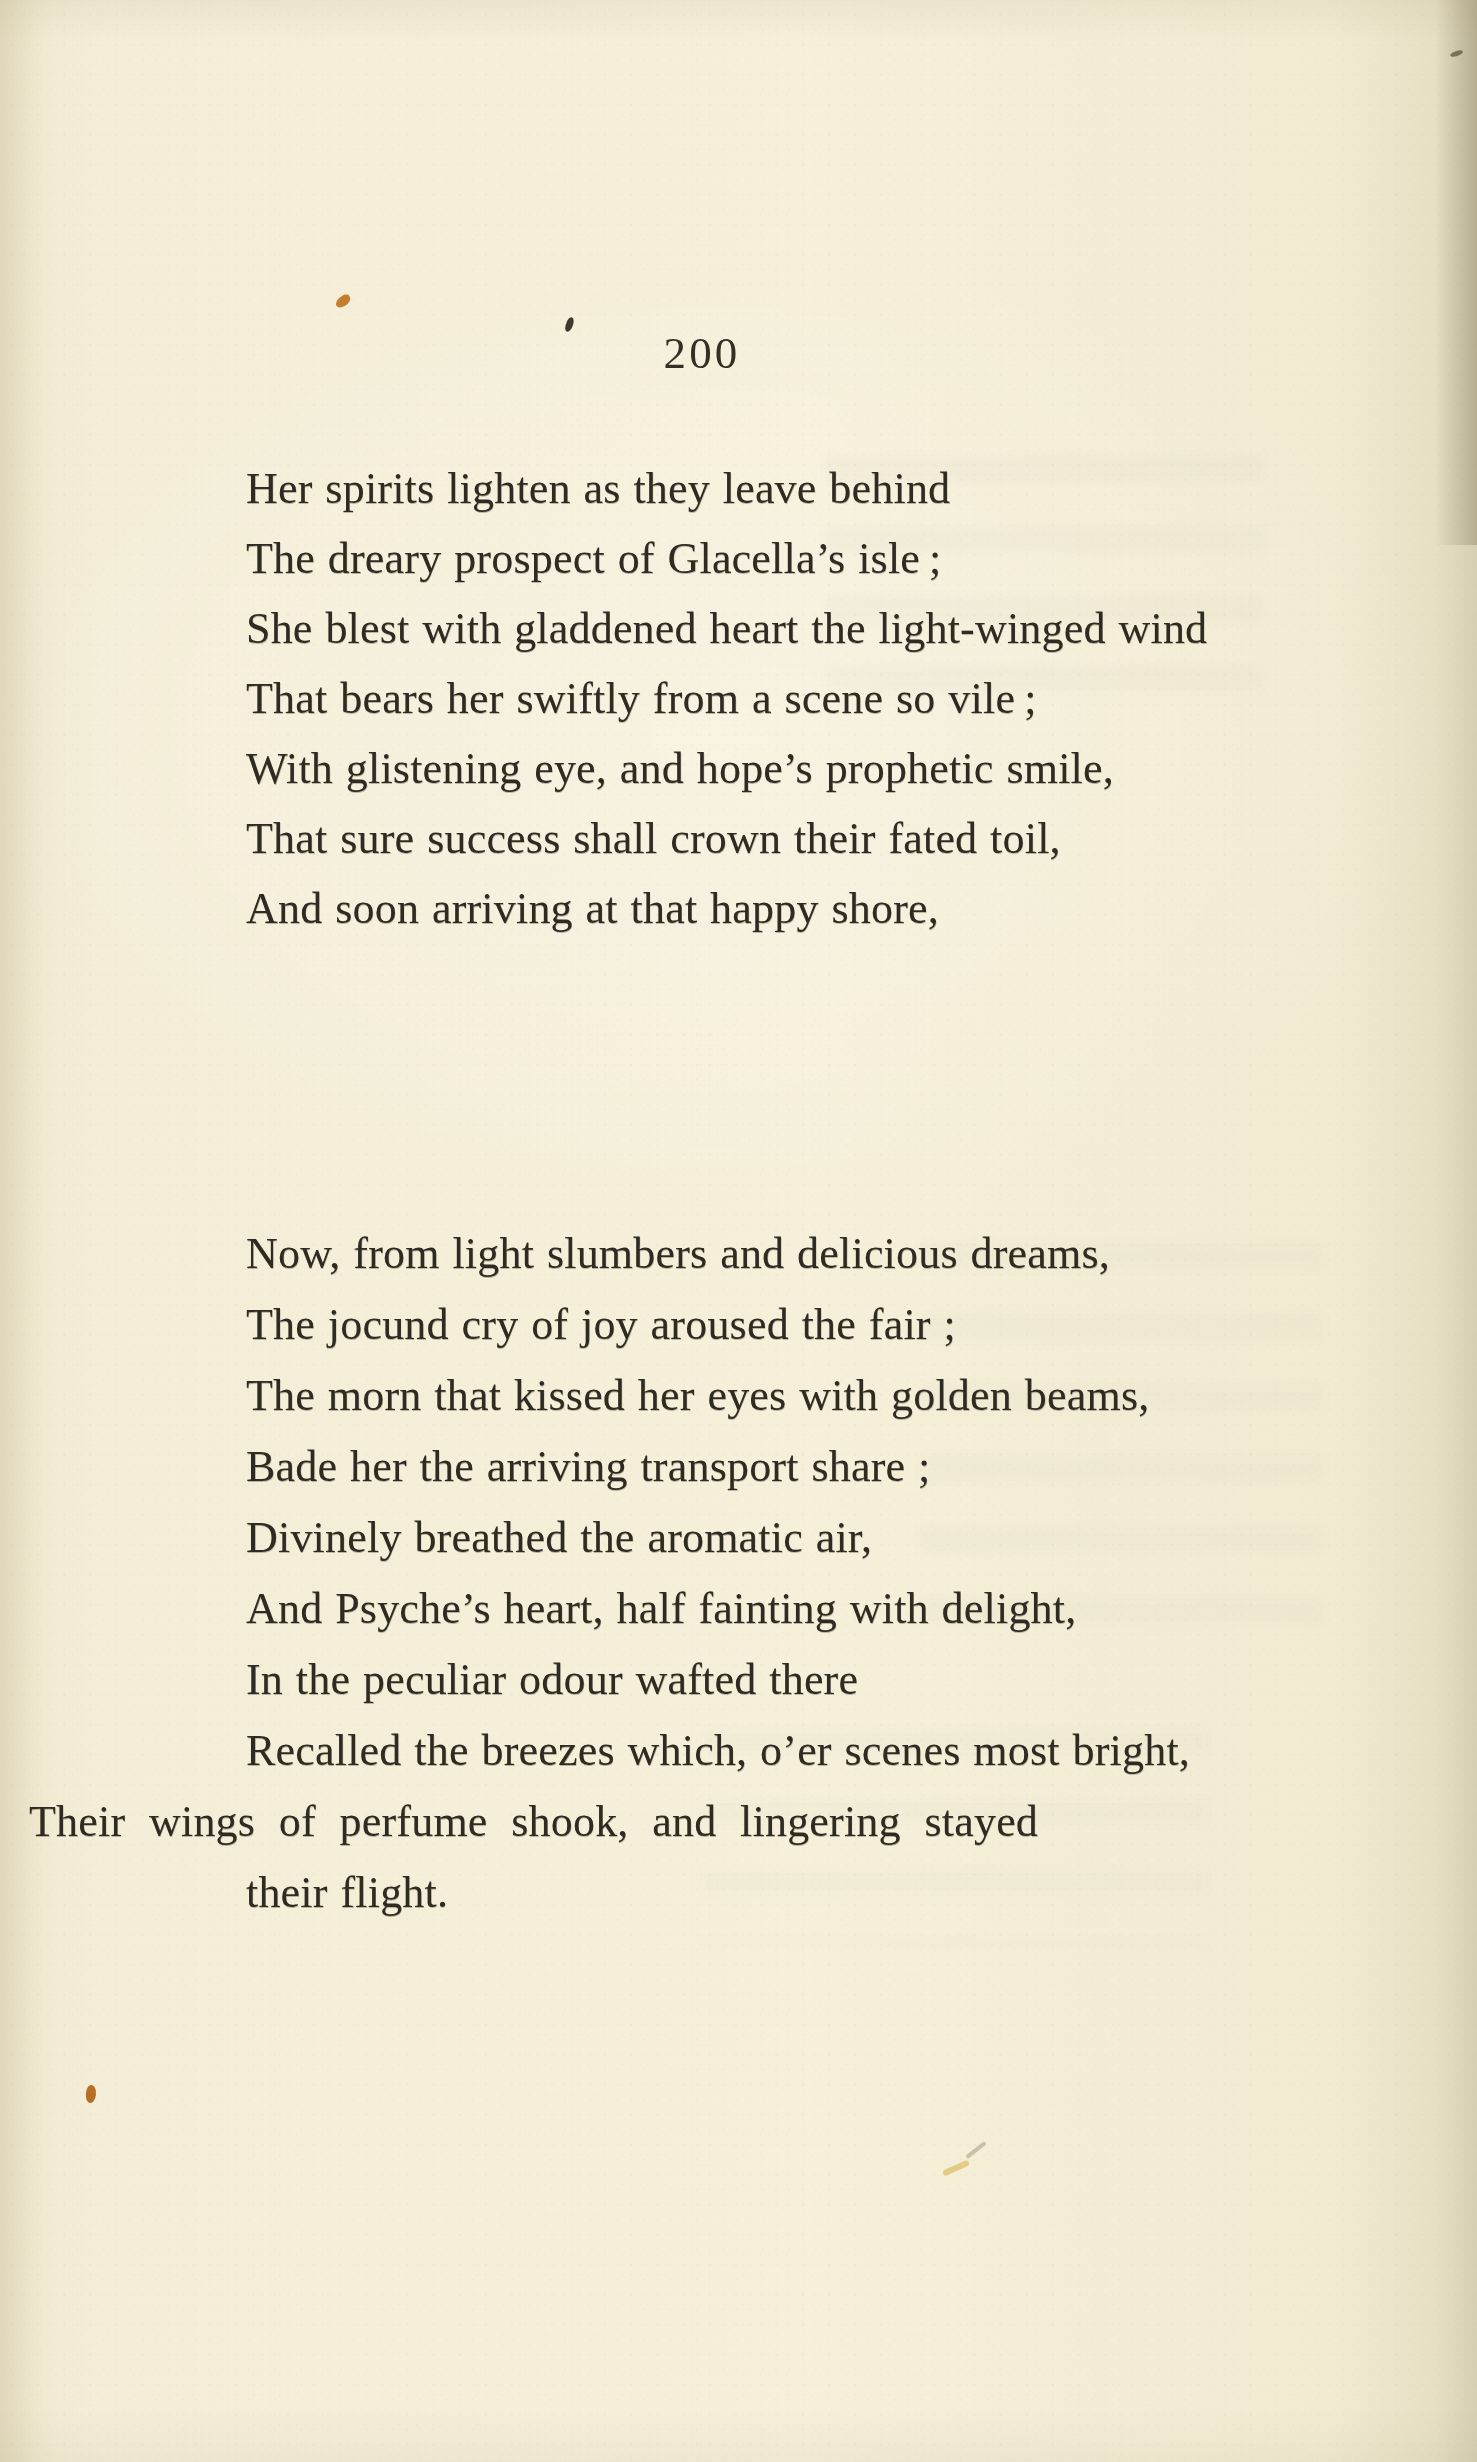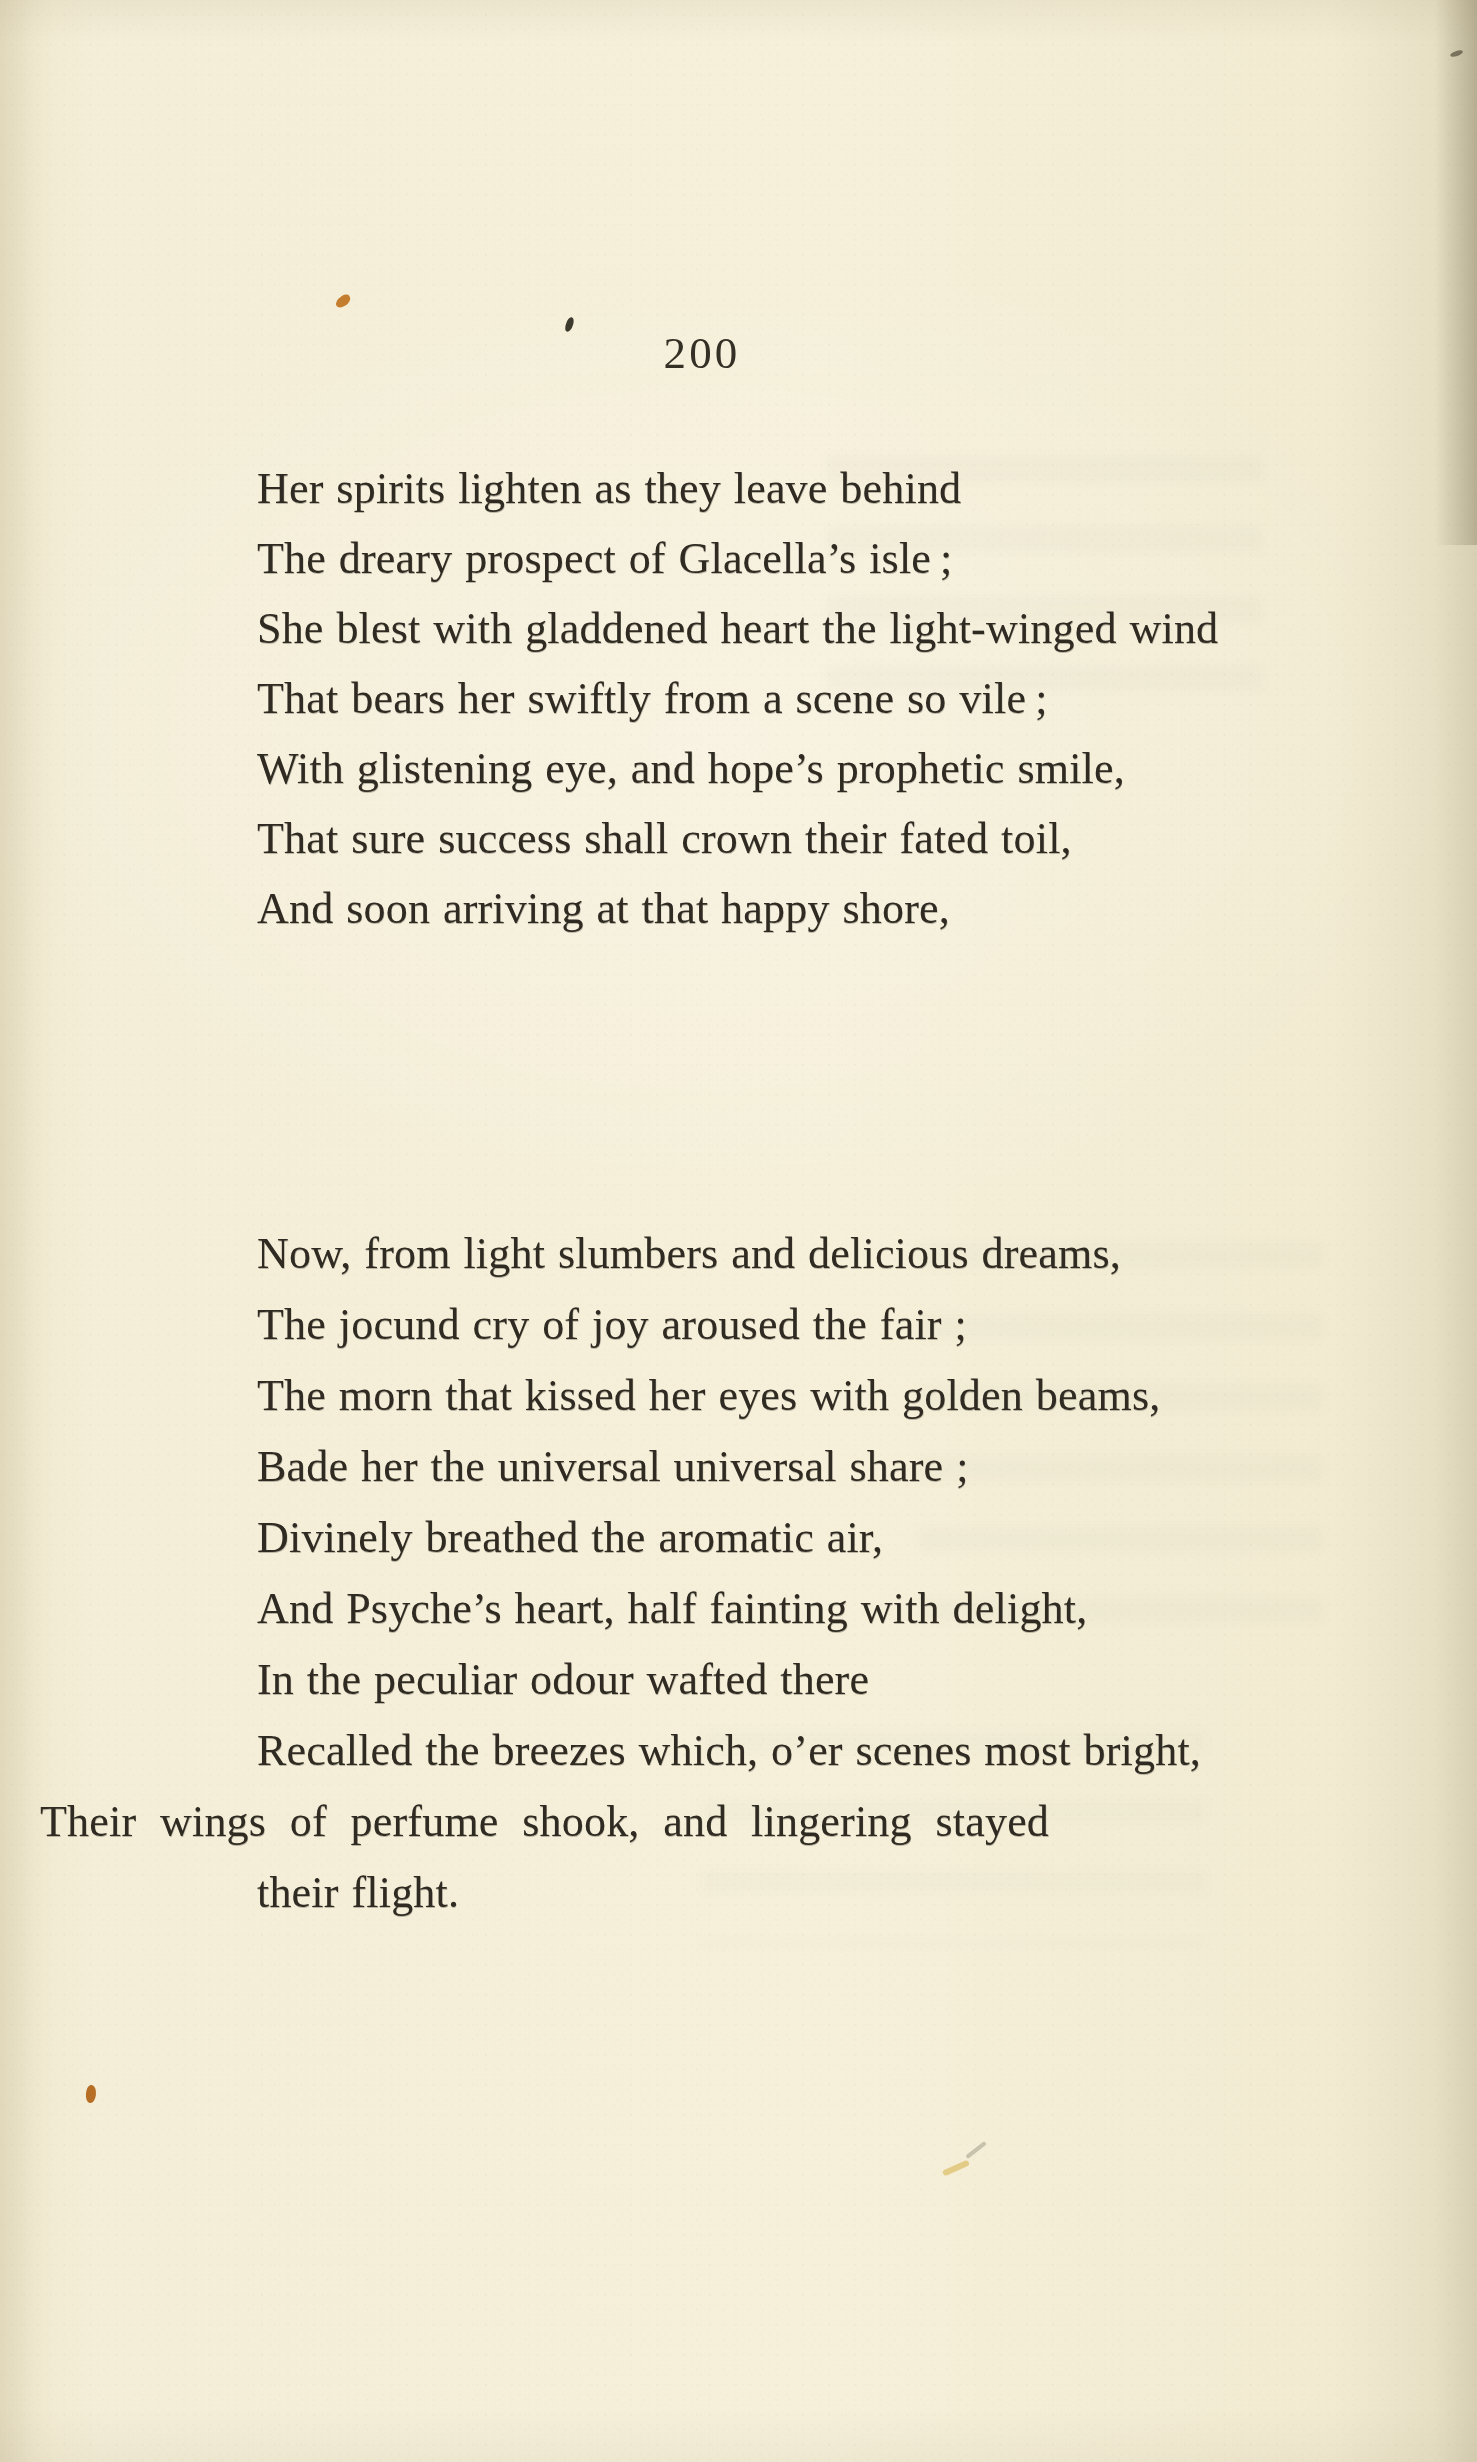--- a/index.html
+++ b/index.html
@@ -38,21 +38,21 @@
   }
   .corner-shade{
     position:absolute;right:0;top:0;width:43px;height:545px;pointer-events:none;
     background:linear-gradient(270deg, rgba(105,95,65,0.30), rgba(105,95,65,0));
   }
   .page-number{
     position:absolute;top:327px;left:632px;width:140px;
     text-align:center;font-size:45px;letter-spacing:3.1px;color:#33302666;
     color:#343026;
   }
-  .stanza{position:absolute;left:12px;width:1434px;}
+  .stanza{position:absolute;left:1px;width:1434px;}
   .stanza-1{top:454px;line-height:70px;}
   .stanza-2{top:1218px;line-height:71px;}
   .line{
     padding-left:245px;white-space:nowrap;
     font-size:44px;letter-spacing:0.2px;word-spacing:1.6px;
     text-shadow:0.4px 0.6px 0.5px rgba(47,43,34,0.30);
   }
   .line--outdent{padding-left:197px;}
   .line--spread{word-spacing:12.5px;padding-left:28px;}
   .line--turnover{}
@@ -95,21 +95,21 @@
     <div class="line">That bears her swiftly from a scene so vile ;</div>
     <div class="line">With glistening eye, and hope’s prophetic smile,</div>
     <div class="line">That sure success shall crown their fated toil,</div>
     <div class="line">And soon arriving at that happy shore,</div>
   </div>
 
   <div class="stanza stanza-2">
     <div class="line">Now, from light slumbers and delicious dreams,</div>
     <div class="line">The jocund cry of joy aroused the fair ;</div>
     <div class="line">The morn that kissed her eyes with golden beams,</div>
-    <div class="line">Bade her the universal universal share ;</div>
+    <div class="line">Bade her the arriving transport share ;</div>
     <div class="line">Divinely breathed the aromatic air,</div>
     <div class="line">And Psyche’s heart, half fainting with delight,</div>
     <div class="line">In the peculiar odour wafted there</div>
     <div class="line">Recalled the breezes which, o’er scenes most bright,</div>
     <div class="line line--outdent line--spread">Their wings of perfume shook, and lingering stayed</div>
     <div class="line line--turnover">their flight.</div>
   </div>
 
   <div class="artifact speck-orange-top"></div>
   <div class="artifact tick-dark-top"></div>

